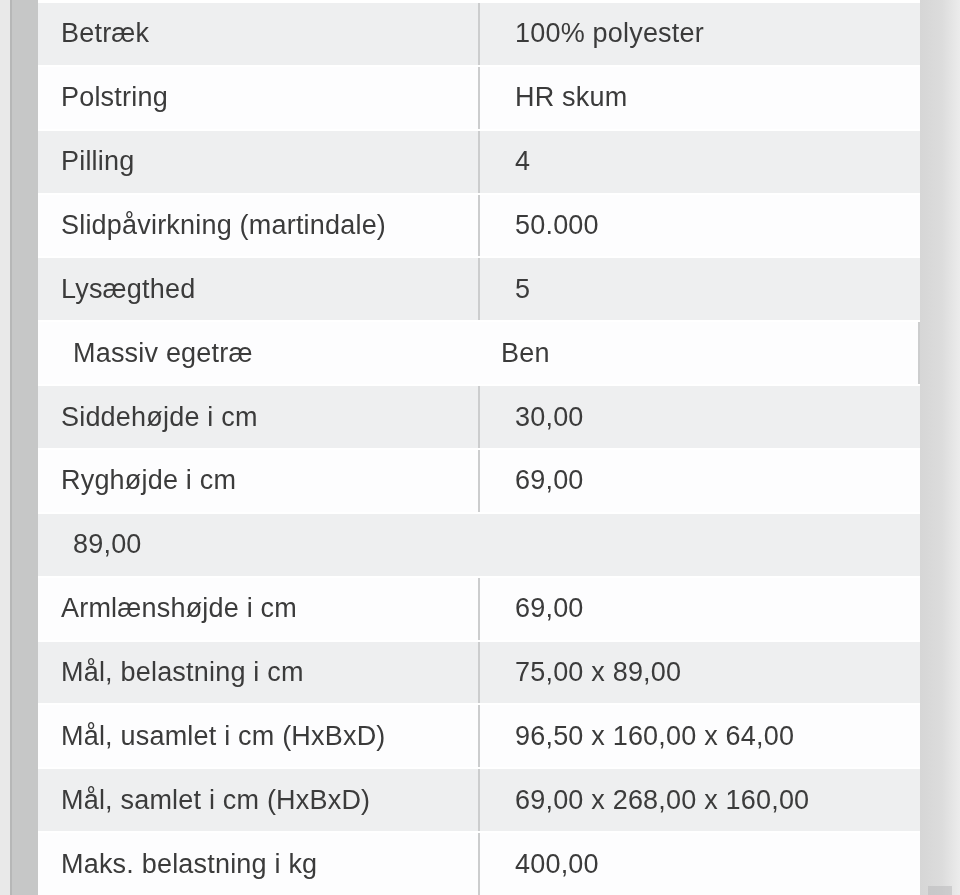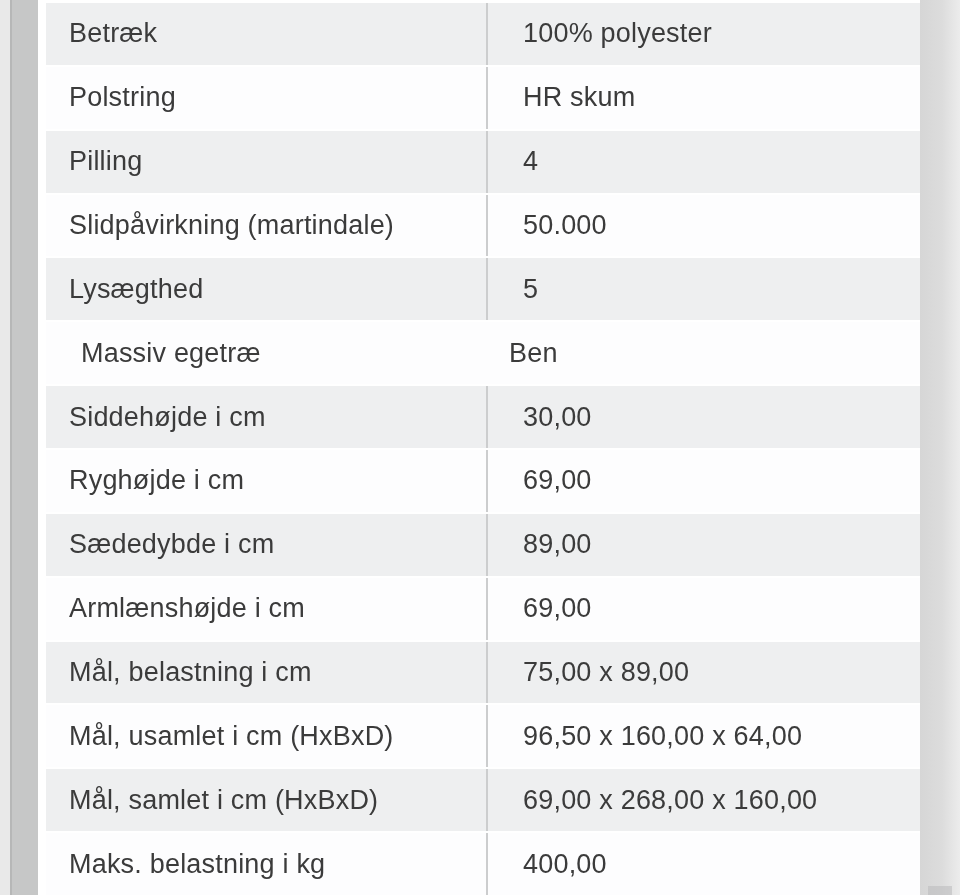--- a/index.html
+++ b/index.html
@@ -51,21 +51,20 @@
     position: absolute;
     left: 38px; top: 0;
     width: 882px; height: 895px;
     display: flex;
     flex-direction: column;
     row-gap: 2px;
     padding-top: 3px;
     box-sizing: border-box;
     background: #ffffff;
     filter: blur(0.4px);
-    margin-left: 8px;
   }
   .row {
     flex: 1 1 0;
     display: flex;
     align-items: center;
     background: #fdfdfe;
     min-height: 0;
   }
   .row.alt { background: #eeeff0; }
   .cell {
@@ -122,21 +121,20 @@
       </div>
       <div class="row alt">
         <div class="cell label">Siddehøjde i cm</div>
         <div class="cell value">30,00</div>
       </div>
       <div class="row">
         <div class="cell label">Ryghøjde i cm</div>
         <div class="cell value">69,00</div>
       </div>
       <div class="row alt">
-        <div class="cell label">Sædedybde i cm</div>
         <div class="cell value">89,00</div>
       </div>
       <div class="row">
         <div class="cell label">Armlænshøjde i cm</div>
         <div class="cell value">69,00</div>
       </div>
       <div class="row alt">
         <div class="cell label">Mål, belastning i cm</div>
         <div class="cell value">75,00 x 89,00</div>
       </div>

